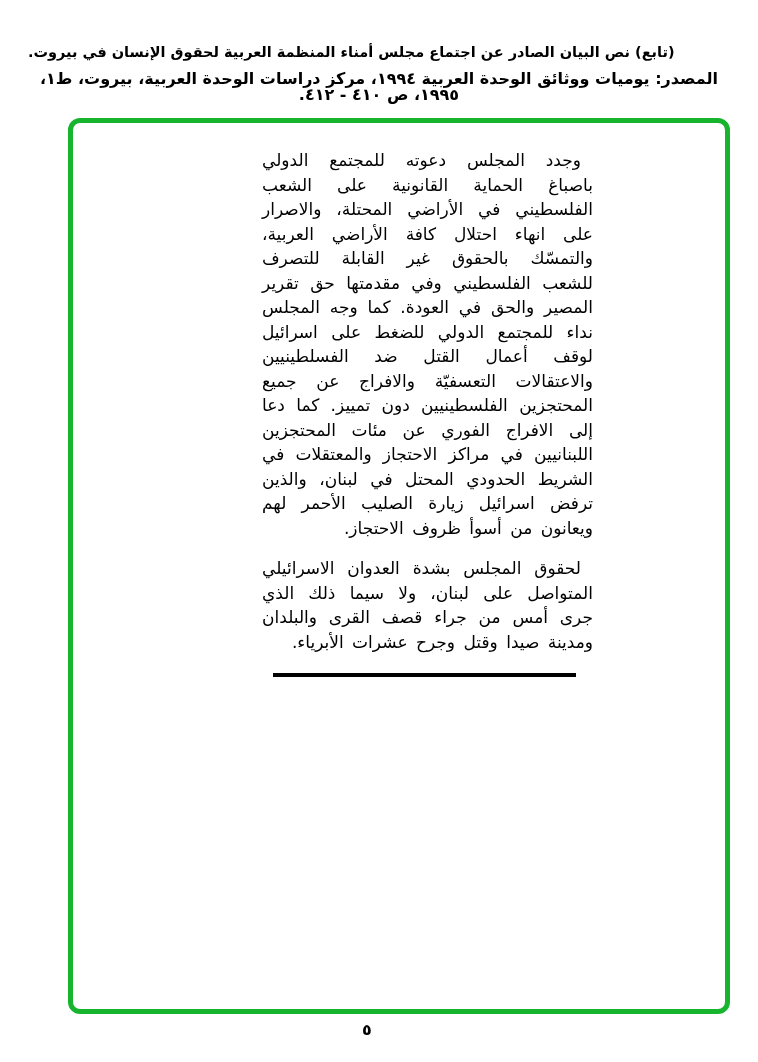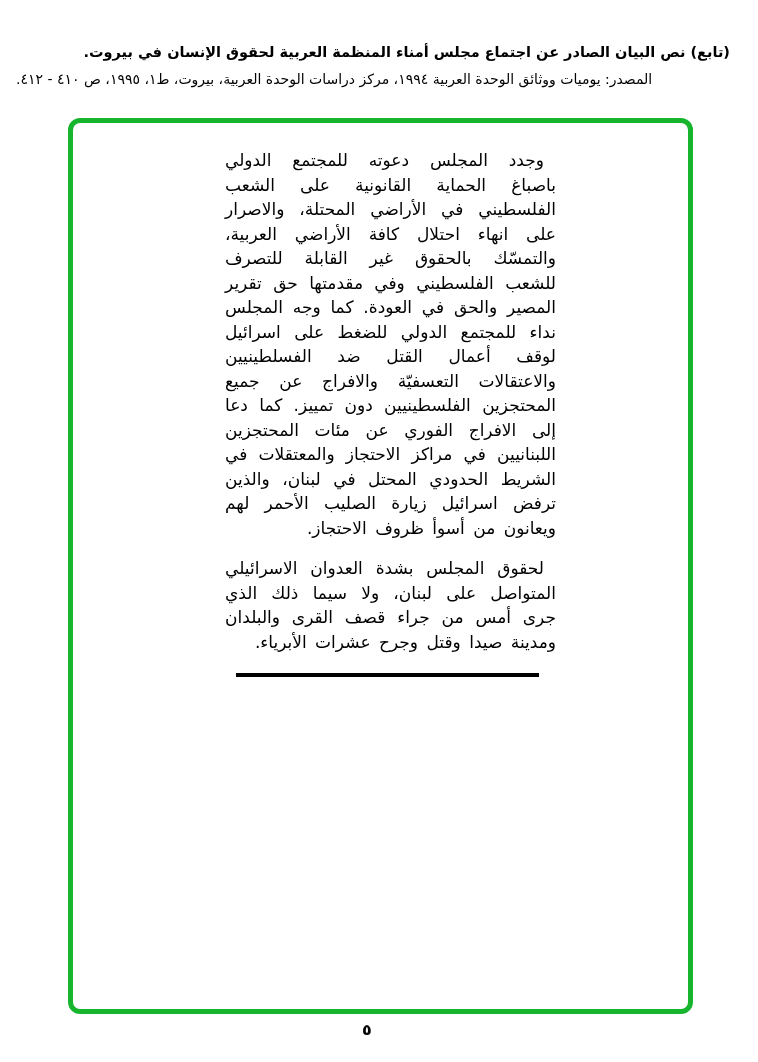--- a/index.html
+++ b/index.html
@@ -6,34 +6,35 @@
   .page{
     position:relative;
     width:758px;height:1062px;
     background:#ffffff;
     color:#000;
     font-family:"DejaVu Sans",sans-serif;
     overflow:hidden;
   }
   .hdr-title{
     position:absolute;top:42px;left:28px;right:28px;
-    direction:rtl;text-align:right;
+    direction:rtl;text-align:left;
     font-weight:bold;font-size:14.5px;line-height:20px;
   }
   .hdr-source{
     position:absolute;top:71px;left:16px;right:16px;
-    direction:rtl;text-align:left;
-    font-weight:normal;font-size:14px;line-height:16px;
+    direction:rtl;text-align:center;
+    font-weight:bold;font-size:16px;line-height:16px;
   }
   .frame{
     position:absolute;left:68px;top:118px;
     width:615px;height:886px;
     border:5px solid #3b82f6; 
     border-radius:12px;
     background:#ffffff;
+    padding-left:37px;
   }
   .text-col{
     position:absolute;top:25px;right:132px;width:331px;
     direction:rtl;
     text-align:justify;
     font-size:17px;line-height:24.5px;
     word-spacing:3px;
   }
   .para{margin:0 0 16px 0;text-indent:12px;}
   .divider{

